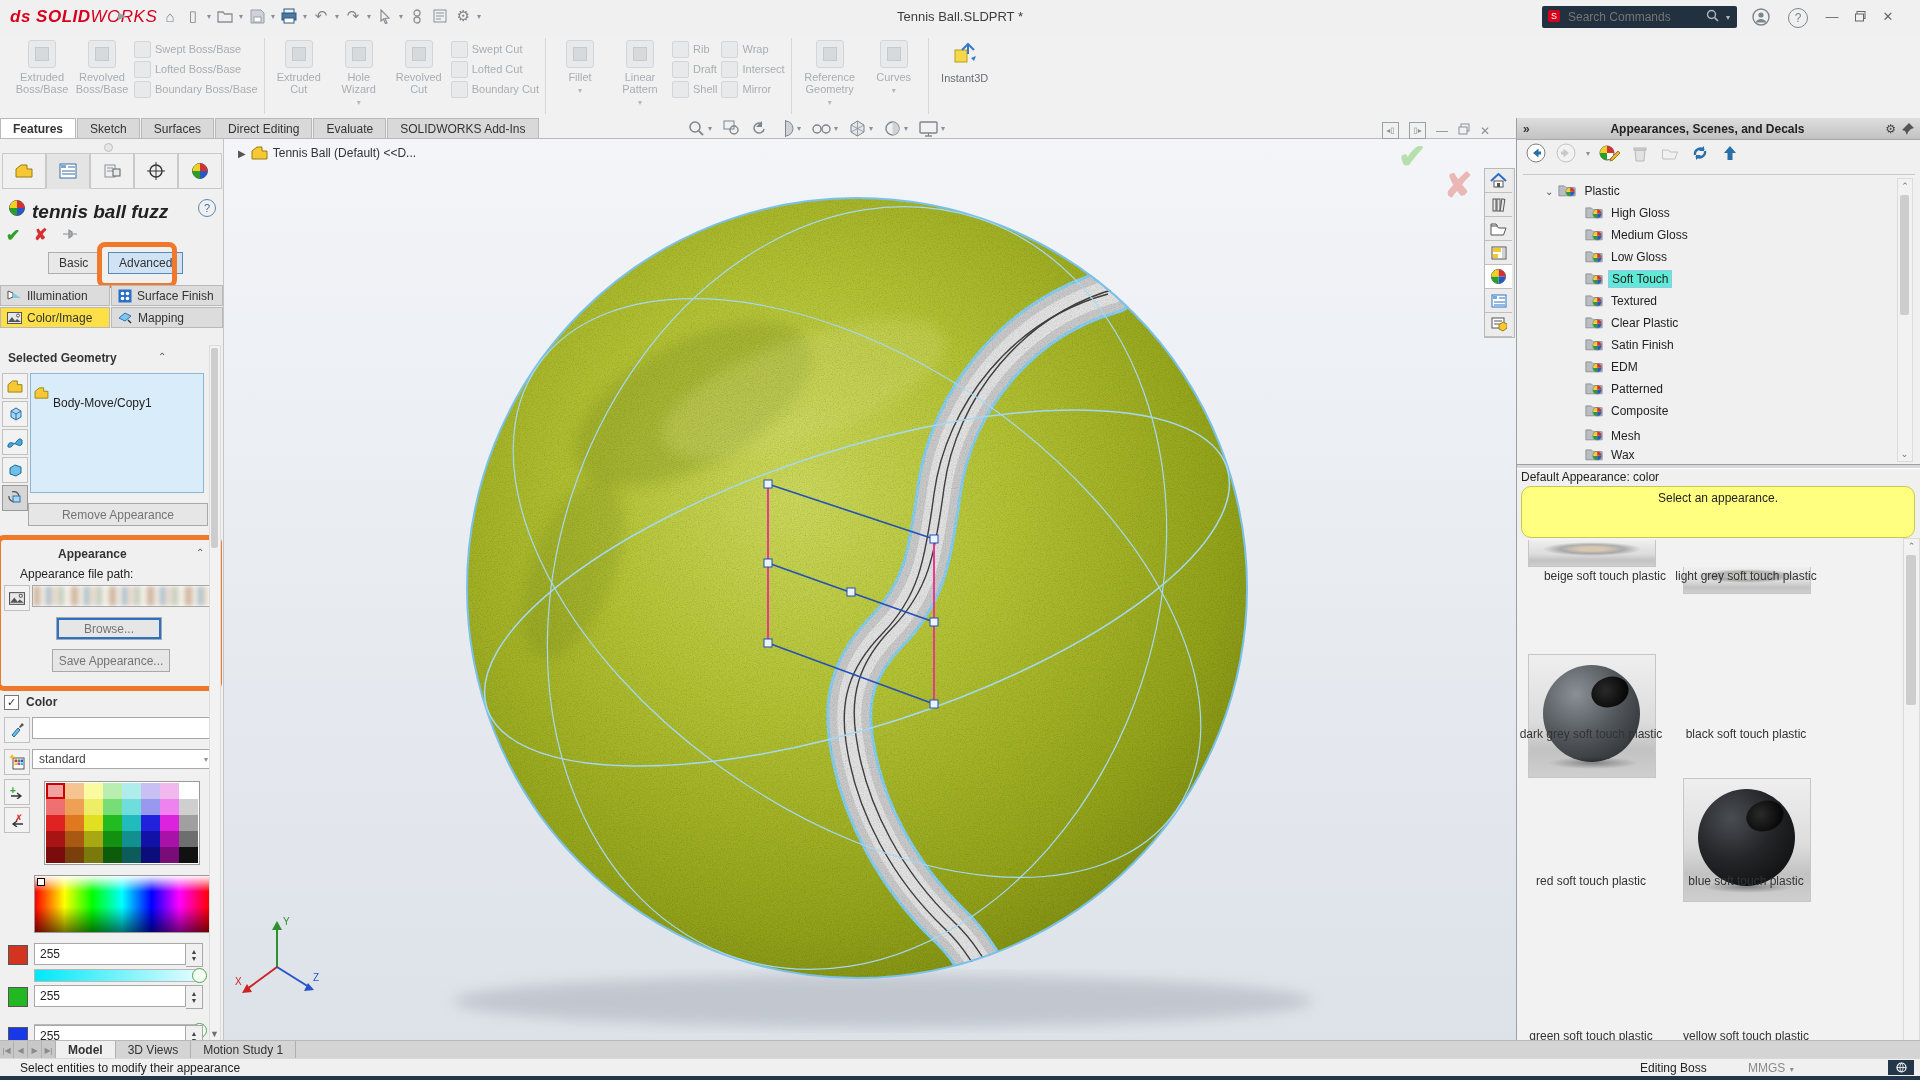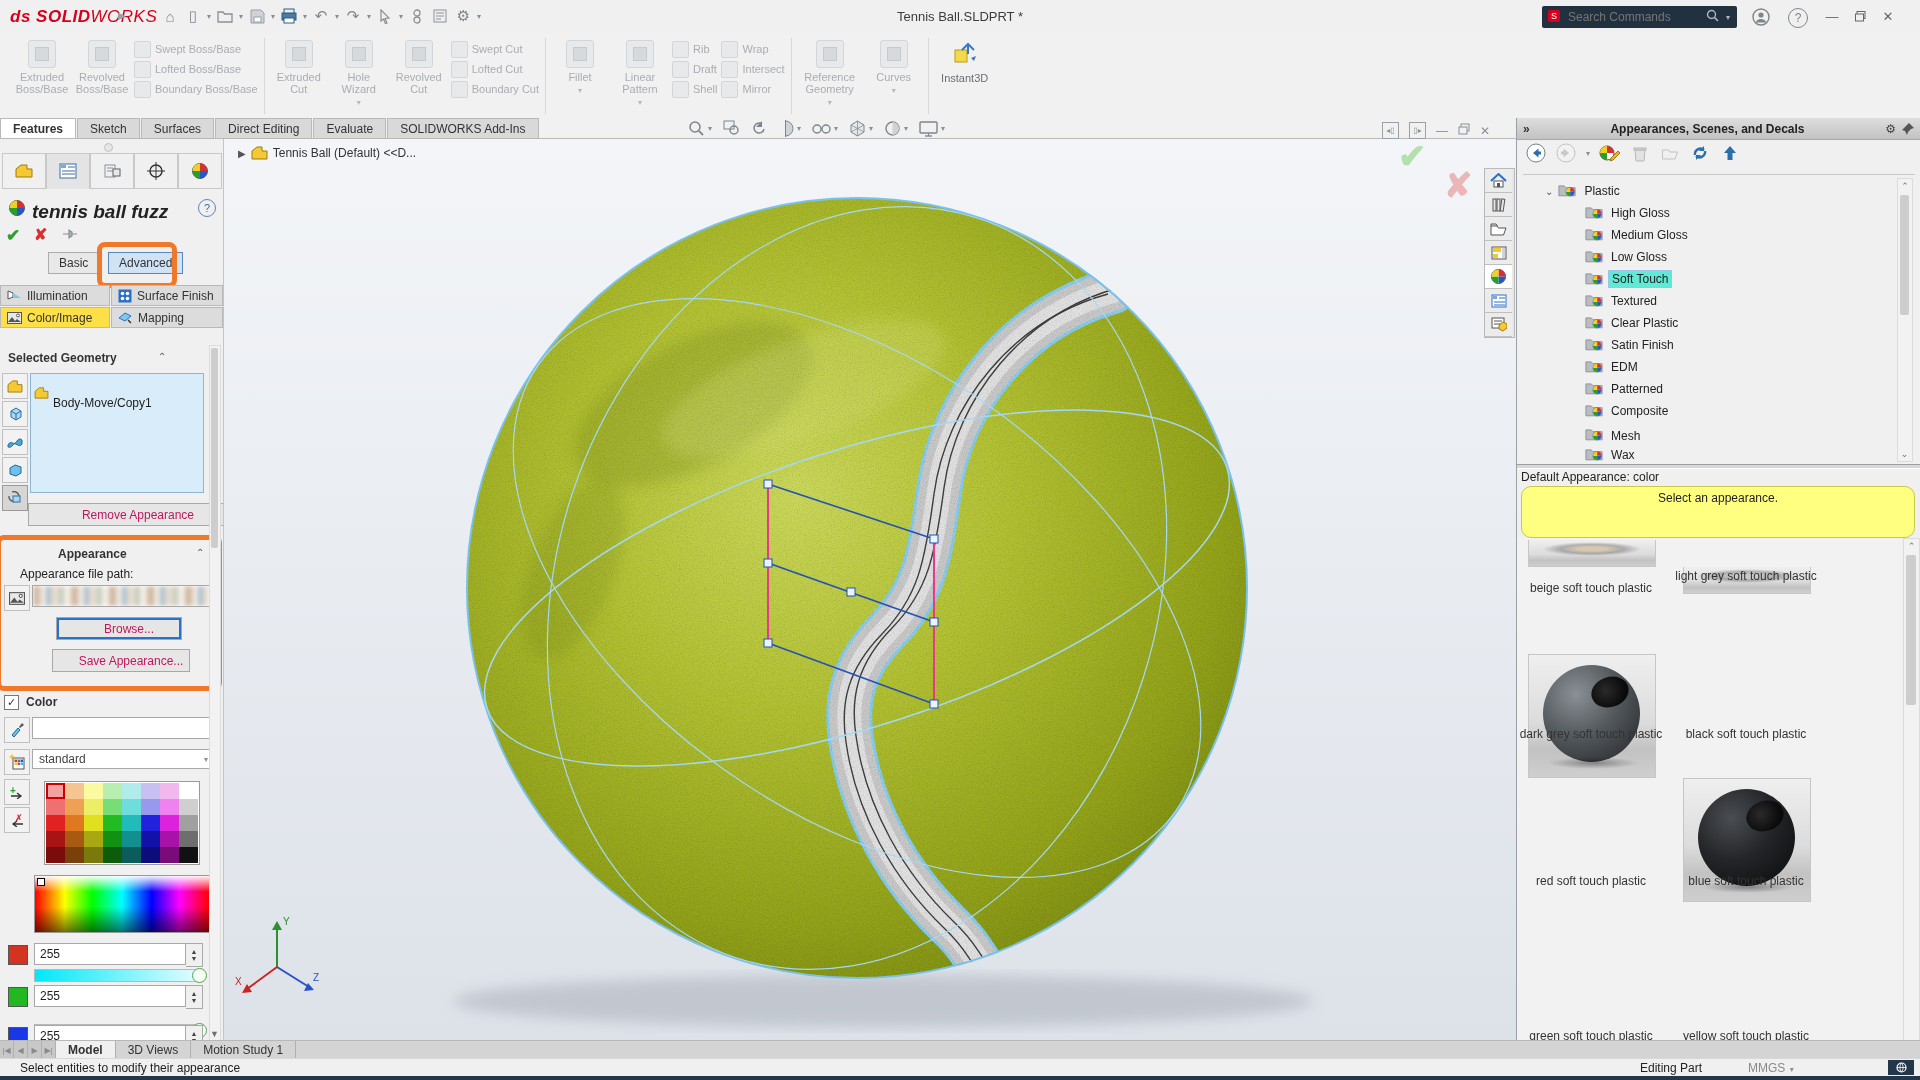--- a/index.html
+++ b/index.html
@@ -43,21 +43,21 @@
   .modebtn{height:20px;padding:0 10px;background:#e8e8e8;border:1px solid #adadad;display:flex;align-items:center;justify-content:center;color:#333;}
   .modebtn.pressed{background:#cfe3f5;border:1px solid #5b87b5;}
   .orange-ring{border:5px solid #f0782a;border-radius:8px;background:transparent;pointer-events:none;}
   .pm2tab{width:110px;height:21px;background:#dcdcdc;border:1px solid #b9b9b9;display:flex;align-items:center;gap:5px;padding-left:6px;box-sizing:border-box;color:#333;}
   .pm2tab.active{background:#fde047;}
   .sechead{font-weight:bold;color:#333;}
   .chev{color:#555;font-size:10px;}
   .geo-icon{width:24px;height:24px;border:1px solid #c0c0c0;background:#f2f2f2;display:flex;align-items:center;justify-content:center;}
   .geo-icon.pressed{background:#d6d6d6;border:1px solid #9a9a9a;}
   #geo-box{background:#d9ecfa;border:1px solid #8db6d4;}
-  .btn{background:#e6e6e6;border:1px solid #a8a8a8;display:flex;align-items:center;justify-content:center;color:#be185d;padding-left:20px;}
+  .btn{background:#e6e6e6;border:1px solid #a8a8a8;display:flex;align-items:center;justify-content:center;color:#737373;}
   .btn.focus{outline:2px solid #2a72c8;outline-offset:-3px;}
   .field{background:#fff;border:1px solid #a8a8a8;}
   .blurpath{background:
      repeating-linear-gradient(90deg,#c9a98e 0 7px,#e8e2d8 7px 13px,#9db3c4 13px 18px,#e0d2c2 18px 26px,#b7c4b0 26px 31px,#efe9e0 31px 38px);
      filter:blur(2px);opacity:.8;}
   .swatch{width:19px;height:16px;box-sizing:border-box;display:inline-block;}
   .swatch.sel{outline:2px solid #cc0000;outline-offset:-2px;}
   #pm-gradient{background:
      linear-gradient(to bottom,rgba(255,255,255,.95),rgba(255,255,255,0) 28%,rgba(0,0,0,0) 55%,rgba(0,0,0,.55)),
      linear-gradient(to right,#ff0000,#ffff00 17%,#00ff00 33%,#00ffff 50%,#0000ff 67%,#ff00ff 83%,#ff0000);
@@ -1000,21 +1000,21 @@
     <div class="abs" style="left:0;top:346px;width:404px;height:3px;border-top:1px solid #9aa0a6;border-bottom:1px solid #fff;background:#d8d8d8;"></div>
     <span class="abs" style="left:4px;top:352px;color:#222;">Default Appearance: color</span>
     <div class="abs hintbox" style="left:4px;top:368px;width:392px;height:50px;border-radius:10px;">
       <div style="text-align:center;padding-top:4px;color:#222;">Select an appearance.</div>
     </div>
 
     <div id="ap-thumbs" class="abs" style="left:0;top:420px;width:384px;height:542px;background:#f2f2f2;overflow:hidden;">
         <div class="tile abs" style="left: 11px; top: 2px; width: 126px; height: 26px; border-top: none;">
           <div style="position:absolute;left:13px;top:2px;width:100px;height:14px;border-radius:50%;background:radial-gradient(#d8c8b0 20%,rgba(0,0,0,.25),transparent 70%);"></div>
         </div>
-        <div class="thumb-label" style="left: -1px; top: 43px;">beige soft touch plastic</div>
+        <div class="thumb-label" style="left: -1px; top: 31px; text-align: right;">beige soft touch plastic</div>
         <div class="tile abs" style="left: 166px; top: 2px; width: 126px; height: 26px; border-top: none;">
           <div style="position:absolute;left:13px;top:2px;width:100px;height:14px;border-radius:50%;background:radial-gradient(#c8c8c6 20%,rgba(0,0,0,.25),transparent 70%);"></div>
         </div>
         <div class="thumb-label" style="left: 154px; top: 31px;">light grey soft touch plastic</div>
         <div class="tile abs" style="left: 11px; top: 62px; width: 126px; height: 122px;">
           <div class="sphere" style="left:14px;top:10px;width:97px;height:97px;background:radial-gradient(circle at 34% 30%,#8a9096 0%,#54595d 45%,#26292c 95%);"></div>
           <div class="hole" style="left:62px;top:22px;width:38px;height:30px;"></div>
           <div style="position:absolute;left:18px;top:102px;width:92px;height:12px;border-radius:50%;background:radial-gradient(rgba(0,0,0,.35),transparent 70%);"></div>
         </div>
         <div class="thumb-label" style="left: -1px; top: 189px;">dark grey soft touch plastic</div>
@@ -1046,21 +1046,21 @@
     <span class="navarr">▶</span>
     <span class="navarr">▶|</span>
     <span id="model-tabs" style="display:flex;">
         <span class="mtab active">Model</span>
         <span class="mtab">3D Views</span>
         <span class="mtab">Motion Study 1</span>
       </span>
   </div>
   <div id="statusbar" class="abs">
     <span style="padding-left:20px;color:#222;">Select entities to modify their appearance</span>
-    <span style="position:absolute;left:1640px;color:#222;">Editing Part</span>
+    <span style="position:absolute;left:1640px;color:#222;">Editing Boss</span>
     <span style="position:absolute;left:1748px;color:#8a8a8a;"><span>MMGS</span> <span class="caret">▾</span></span>
     <span style="position:absolute;left:1888px;top:1px;width:26px;height:15px;background:#24364a;display:flex;align-items:center;justify-content:center;">
       <svg width="11" height="11" viewBox="0 0 11 11">
           <circle cx="5.5" cy="5.5" r="4.5" fill="none" stroke="#fff" stroke-width="1.2"></circle>
           <path d="M1 5.5 h9 M5.5 1 a7 7 0 0 1 0 9 M5.5 1 a7 7 0 0 0 0 9" fill="none" stroke="#fff" stroke-width="0.8"></path>
         </svg>
     </span>
   </div>
   <div id="navybar" class="abs"></div>
 

